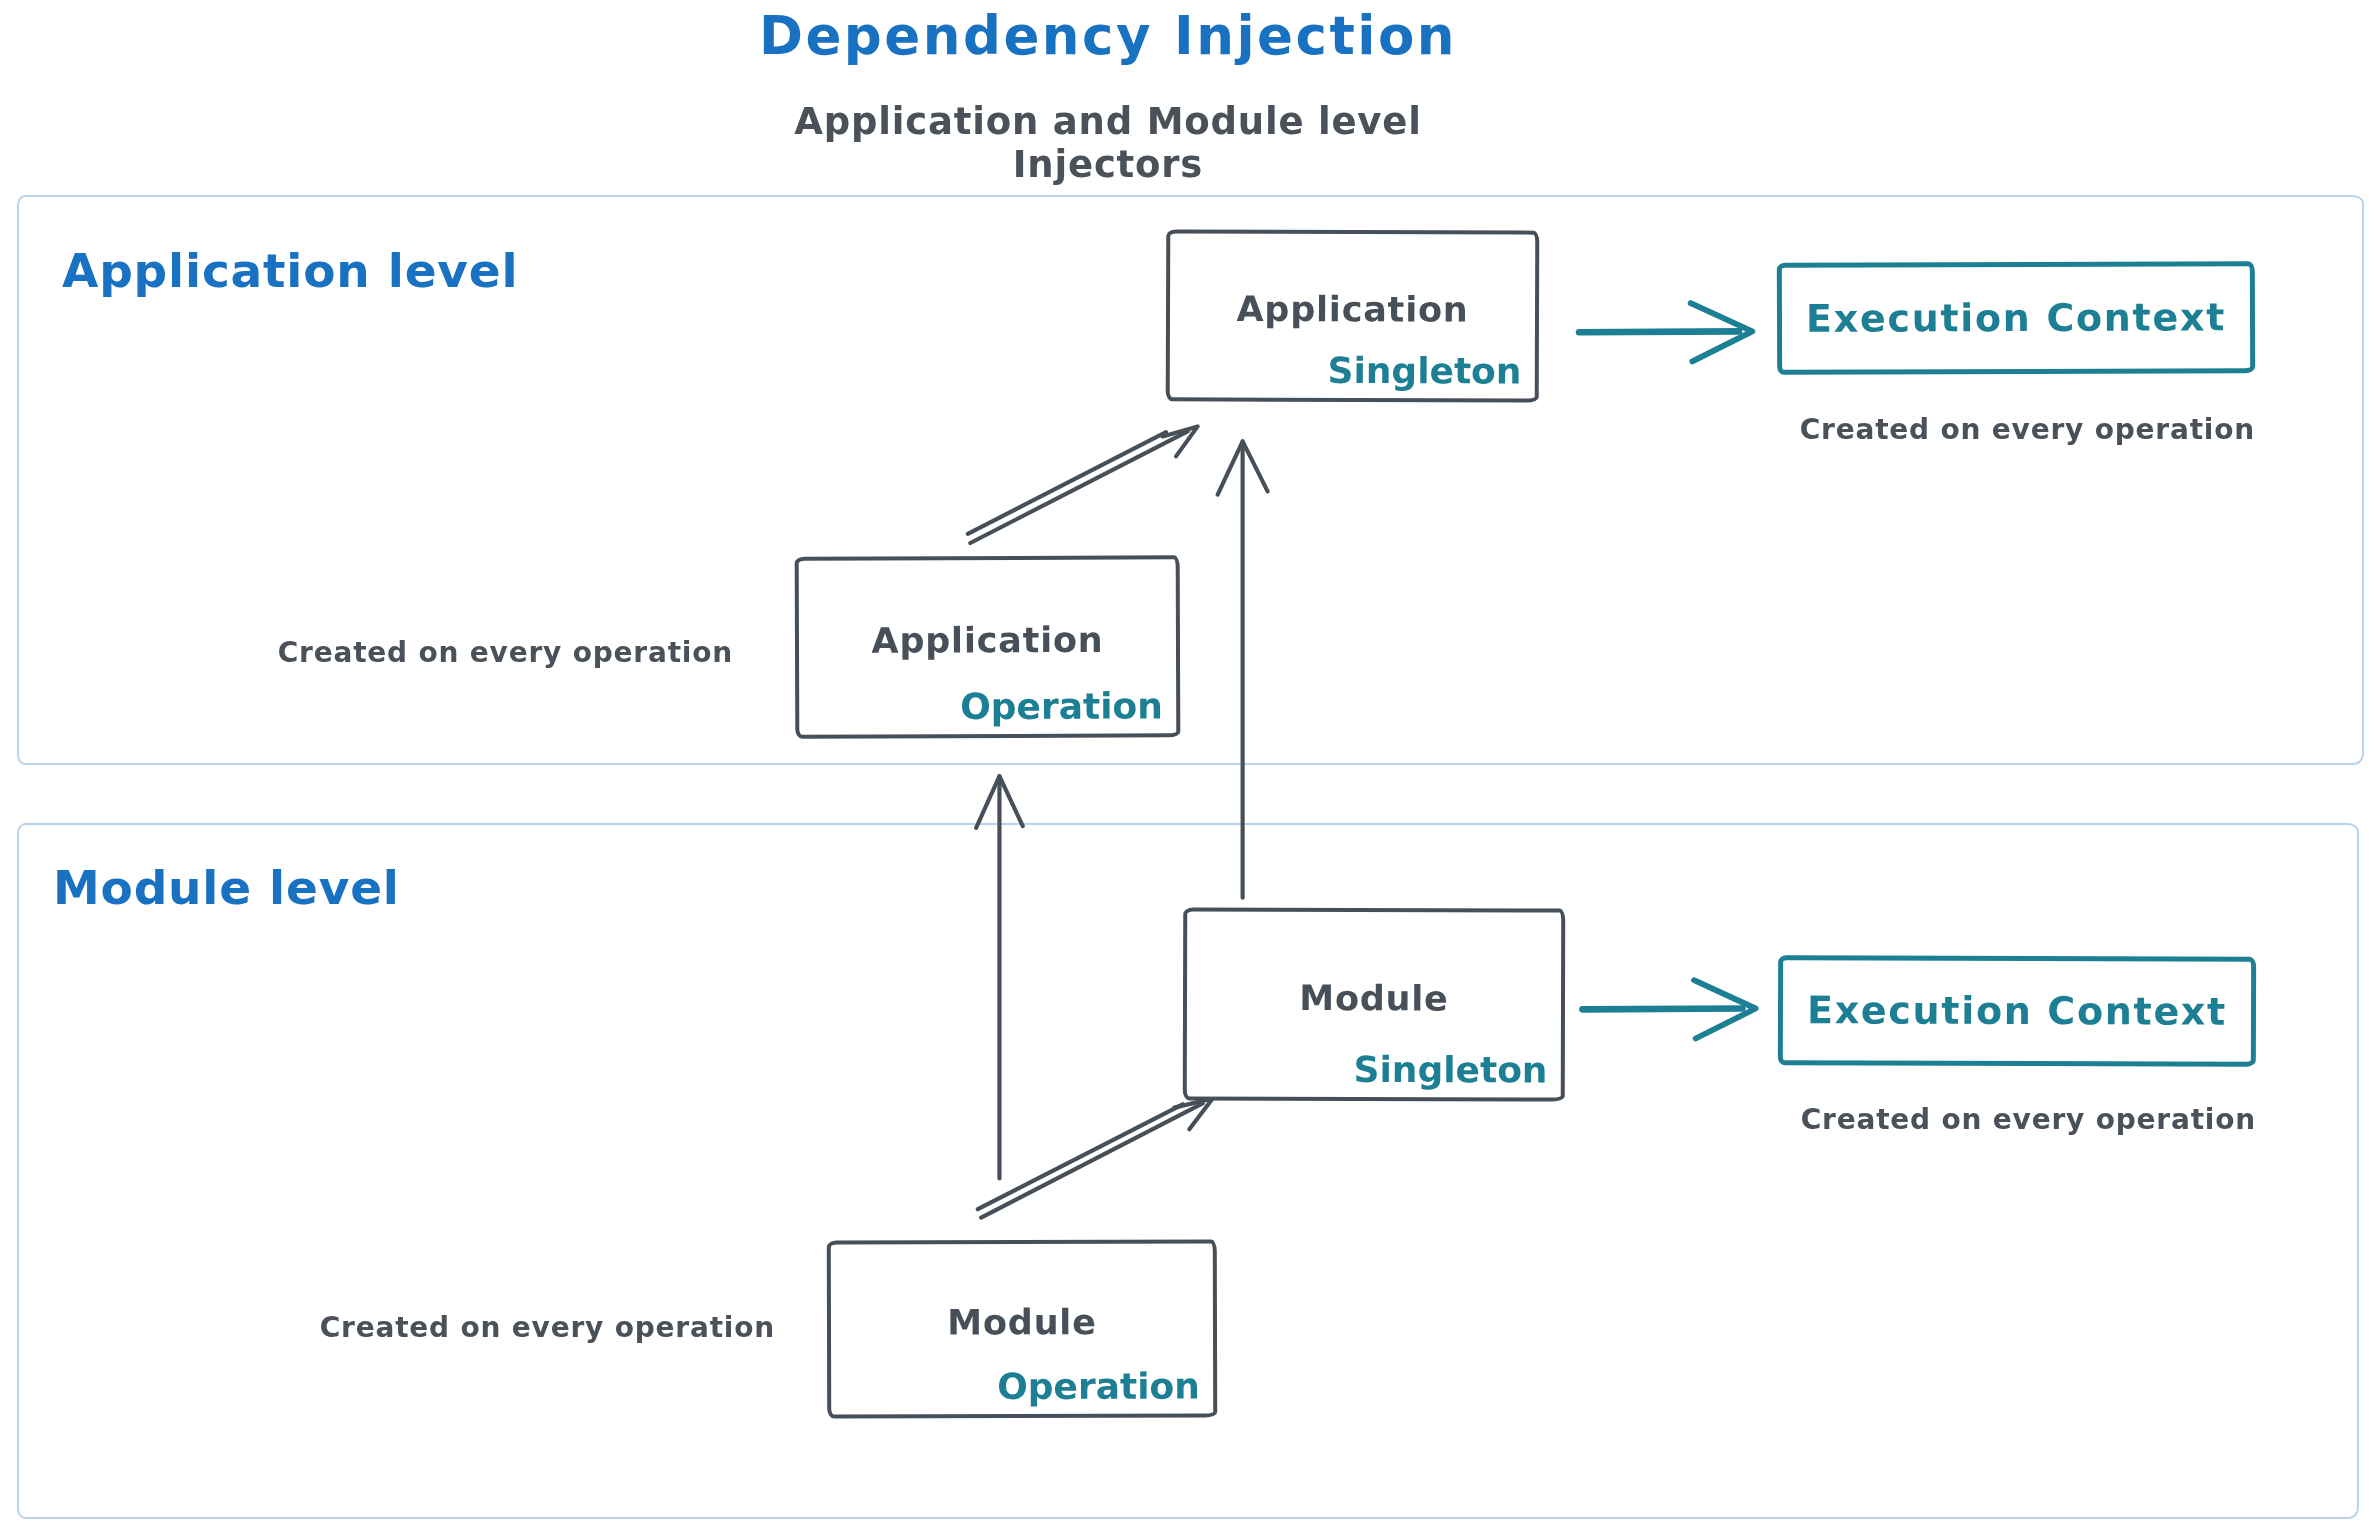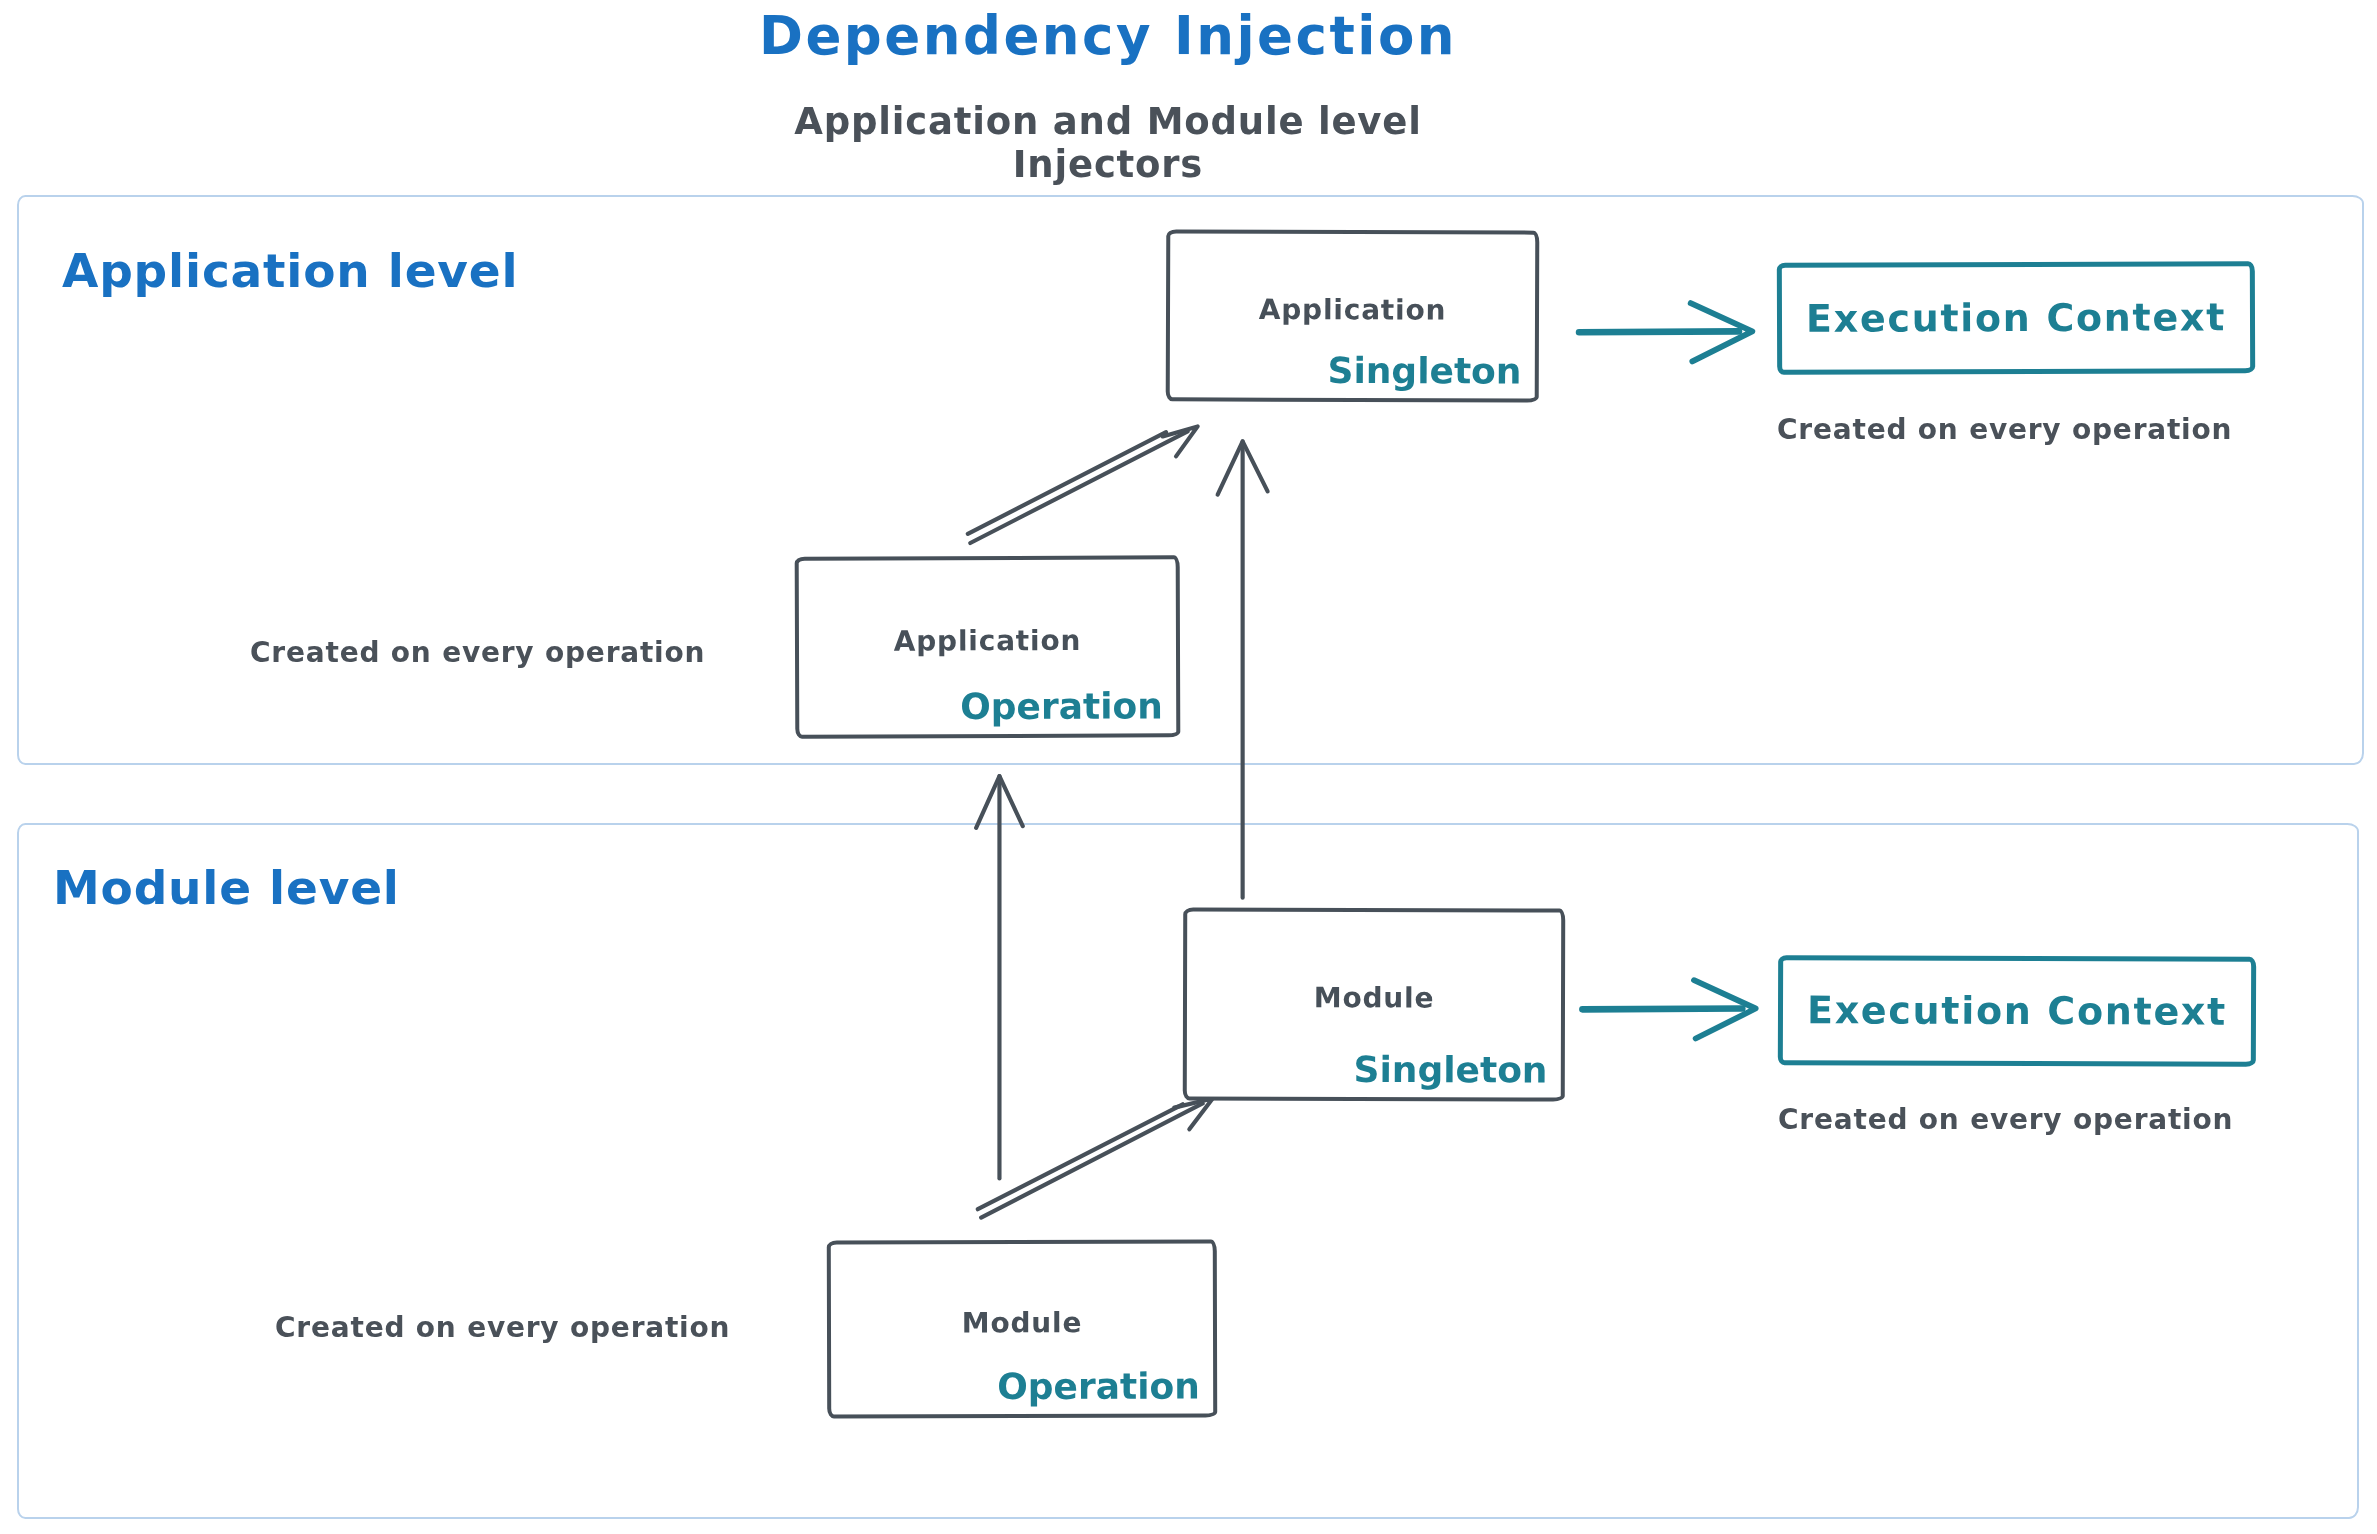--- a/index.html
+++ b/index.html
@@ -46,21 +46,21 @@
   .label-app    { left: 62px; top: 243px; }
   .label-module { left: 53px; top: 860px; }
   .node {
     position: absolute;
     border: 4.2px solid var(--dark);
     border-radius: 10px 5.8px 11.7px 6.7px / 6.7px 11.7px 5.8px 10px;
     background: #ffffff;
     display: flex; align-items: center; justify-content: center;
   }
   .node-title {
-    font-size: 28px; font-weight: 600; letter-spacing: 0.8px;
+    font-size: 35px; font-weight: 600; letter-spacing: 0.8px;
     color: var(--dark); white-space: nowrap;
     transform: translateY(-6.7px);
   }
   .node-badge {
     position: absolute; right: 13.3px; bottom: 6.7px;
     font-size: 36px; font-weight: 600;
     color: var(--teal); white-space: nowrap;
   }
   .node-app-singleton    { left: 1166px; top: 230px;  width: 373px; height: 172px; transform: rotate(0.2deg); }
   .node-app-operation    { left: 795px;  top: 556px;  width: 385px; height: 182px; transform: rotate(-0.2deg); }
@@ -75,21 +75,21 @@
   }
   .exec-app    { left: 1777px; top: 262px;  width: 478px; height: 112px; transform: rotate(-0.2deg); }
   .exec-module { left: 1778px; top: 956px; width: 478px; height: 110px; transform: rotate(0.2deg); }
   .exec-title {
     font-size: 38px; font-weight: 600; letter-spacing: 1.7px;
     color: var(--teal); white-space: nowrap;
   }
   .note {
     position: absolute;
     font-size: 28px; font-weight: 600; letter-spacing: 0.8px;
-    color: var(--gray); white-space: nowrap; text-align: left;
+    color: var(--gray); white-space: nowrap; text-align: right;
   }
   .note-exec-app        { left: 1777px; top: 413px;  width: 478px; }
   .note-app-operation   { left: 250px;  top: 636px;  width: 483px; }
   .note-exec-module     { left: 1778px; top: 1103px; width: 478px; }
   .note-module-operation{ left: 275px;  top: 1311px; width: 500px; }
   svg.arrows {
     position: absolute; left: 0; top: 0;
     width: 2377px; height: 1534px;
     pointer-events: none;
   }

